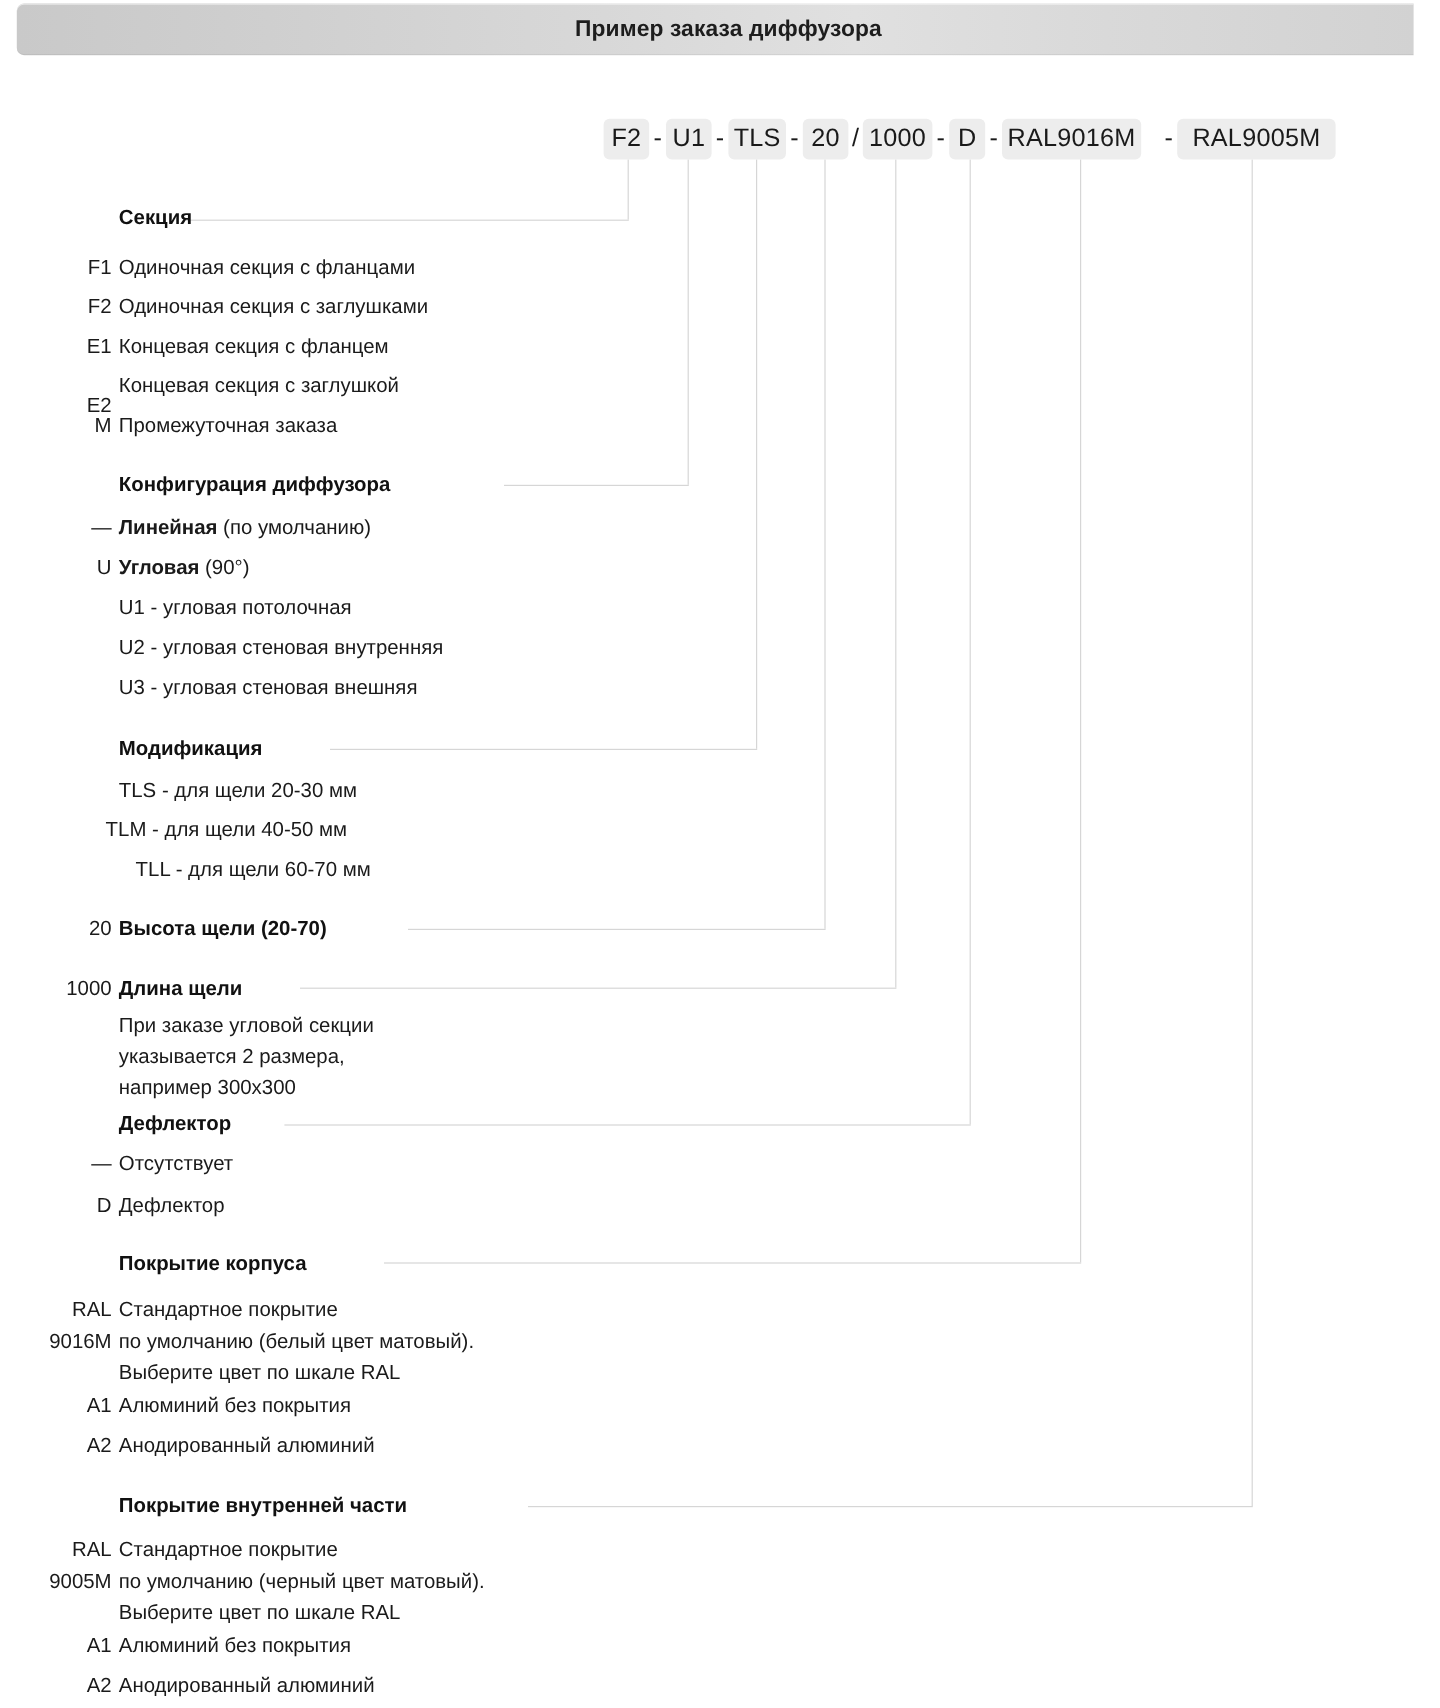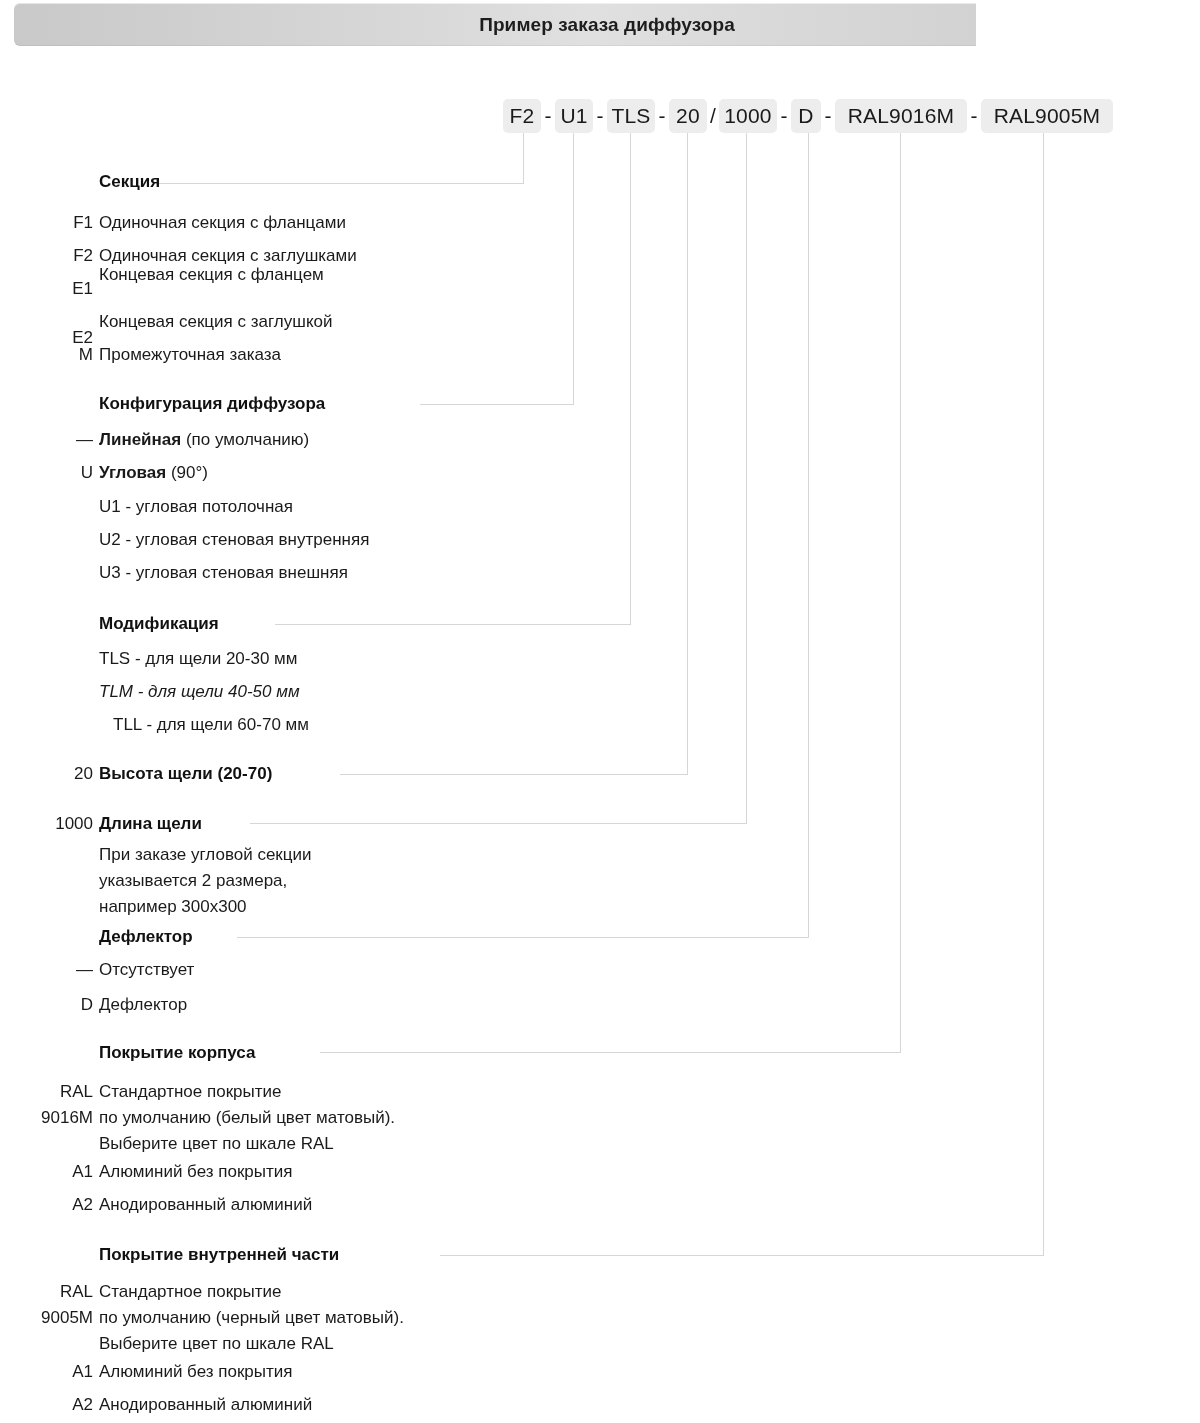--- a/index.html
+++ b/index.html
@@ -10,21 +10,21 @@
     font-family:"Liberation Sans","DejaVu Sans",sans-serif;
     color:#1a1a1a;
     position:relative;
     overflow:hidden;
     -webkit-font-smoothing:antialiased;
   }
   #root{position:relative;width:1200px;height:1423px;}
 
   
   .titlebar{
-    position:absolute;left:14px;top:3px;width:962px;height:43px;
+    position:absolute;left:14px;top:3px;width:1164px;height:43px;
     background:linear-gradient(90deg,#c9c9c9 0%,#cfcfcf 18%,#d8d8d8 42%,#e0e0e0 60%,#d9d9d9 78%,#d2d2d2 100%);
     border-radius:6px 0 0 6px;
     box-shadow:inset 0 1px 0 rgba(255,255,255,.55), inset 0 -1px 0 rgba(0,0,0,.05);
   }
   .titlebar-text{
     position:absolute;left:0;top:0;width:1186px;height:43px;
     display:flex;align-items:center;justify-content:center;
     font-size:19px;font-weight:700;color:#1d1d1d;letter-spacing:.1px;
   }
 
@@ -87,21 +87,21 @@
       <div class="chip" style="left: 555px; width: 38px;">U1</div>
       <div class="sep" style="left: 593px; width: 14px;">-</div>
       <div class="chip" style="left: 607px; width: 48px; text-align: center;">TLS</div>
       <div class="sep" style="left: 655px; width: 14px;">-</div>
       <div class="chip" style="left: 669px; width: 38px;">20</div>
       <div class="sep" style="left: 707px; width: 12px;">/</div>
       <div class="chip" style="left: 719px; width: 58px;">1000</div>
       <div class="sep" style="left: 777px; width: 14px;">-</div>
       <div class="chip" style="left: 791px; width: 30px;">D</div>
       <div class="sep" style="left: 821px; width: 14px;">-</div>
-      <div class="chip" style="left: 835px; width: 132px;">RAL9016M</div>
+      <div class="chip" style="left: 835px; width: 116px;">RAL9016M</div>
       <div class="sep" style="left: 967px; width: 14px;">-</div>
       <div class="chip" style="left: 981px; width: 132px;">RAL9005M</div>
     </div>
 
   <div id="connectors">
       <div class="vline" style="left: 523px; top: 133px; height: 50px; background: rgb(214, 214, 214);"></div>
       <div class="hline" style="left: 155px; top: 183px; width: 369px; background: rgb(214, 214, 214);"></div>
       <div class="vline" style="left: 573px; top: 133px; height: 271px; background: rgb(214, 214, 214);"></div>
       <div class="hline" style="left: 420px; top: 404px; width: 154px; background: rgb(214, 214, 214);"></div>
       <div class="vline" style="left: 630px; top: 133px; height: 491px; background: rgb(214, 214, 214);"></div>
@@ -118,36 +118,36 @@
       <div class="hline" style="left: 440px; top: 1255px; width: 604px; background: rgb(214, 214, 214);"></div>
     </div>
 
   <div id="sections">
       <div class="sec-head" style="top: 172px; left: 99px;">Секция</div>
       <div class="code" style="position: absolute; top: 213px;">F1</div>
       <div class="desc" style="top: 213px;">Одиночная секция с  фланцами</div>
       <div class="code" style="position: absolute; top: 246px;">F2</div>
       <div class="desc" style="top: 246px;">Одиночная секция с заглушками</div>
       <div class="code" style="position: absolute; top: 279px;">E1</div>
-      <div class="desc" style="top: 265px; text-align: center;">Концевая секция с фланцем</div>
+      <div class="desc" style="top: 279px; text-align: center;">Концевая секция с фланцем</div>
       <div class="code" style="position: absolute; top: 328px;">E2</div>
       <div class="desc" style="top: 312px;">Концевая секция с заглушкой</div>
       <div class="code" style="position: absolute; top: 345px;">M</div>
       <div class="desc" style="top: 345px;">Промежуточная заказа</div>
       <div class="sec-head" style="top: 394px; left: 99px;">Конфигурация диффузора</div>
       <div class="code" style="position: absolute; top: 430px;">—</div>
       <div class="desc b" style="top: 430px;"><span>Линейная</span><span class="nb"> (по умолчанию)</span></div>
       <div class="code" style="position: absolute; top: 463px;">U</div>
       <div class="desc b" style="top: 463px;"><span>Угловая</span><span class="nb"> (90°)</span></div>
       <div class="sub" style="top: 497px; left: 99px;">U1 - угловая потолочная</div>
       <div class="sub" style="top: 530px; left: 99px;">U2 - угловая стеновая внутренняя</div>
       <div class="sub" style="top: 563px; left: 99px;">U3 - угловая стеновая внешняя</div>
       <div class="sec-head" style="top: 614px; left: 99px;">Модификация</div>
       <div class="sub" style="top: 649px; left: 99px;">TLS -  для щели 20-30 мм</div>
-      <div class="sub" style="top: 682px; left: 99px; font-style: italic;">TLM -  для щели 40-50 мм</div>
+      <div class="sub" style="top: 682px; left: 88px;">TLM -  для щели 40-50 мм</div>
       <div class="sub" style="top: 715px; left: 99px; margin-left: 14px;">TLL -  для щели 60-70 мм</div>
       <div class="sec-head" style="top: 764px; left: 99px;">Высота щели (20-70)</div>
       <div class="code" style="top: 764px; position: absolute;">20</div>
       <div class="sec-head" style="top: 814px; left: 99px;">Длина щели</div>
       <div class="code" style="top: 814px; position: absolute;">1000</div>
       <div class="note" style="top: 845px; left: 99px;">При заказе угловой секции</div>
       <div class="note" style="top: 871px; left: 99px;">указывается 2 размера,</div>
       <div class="note" style="top: 897px; left: 99px;">например 300x300</div>
       <div class="sec-head" style="top: 927px; left: 99px;">Дефлектор</div>
       <div class="code" style="position: absolute; top: 960px;">—</div>

